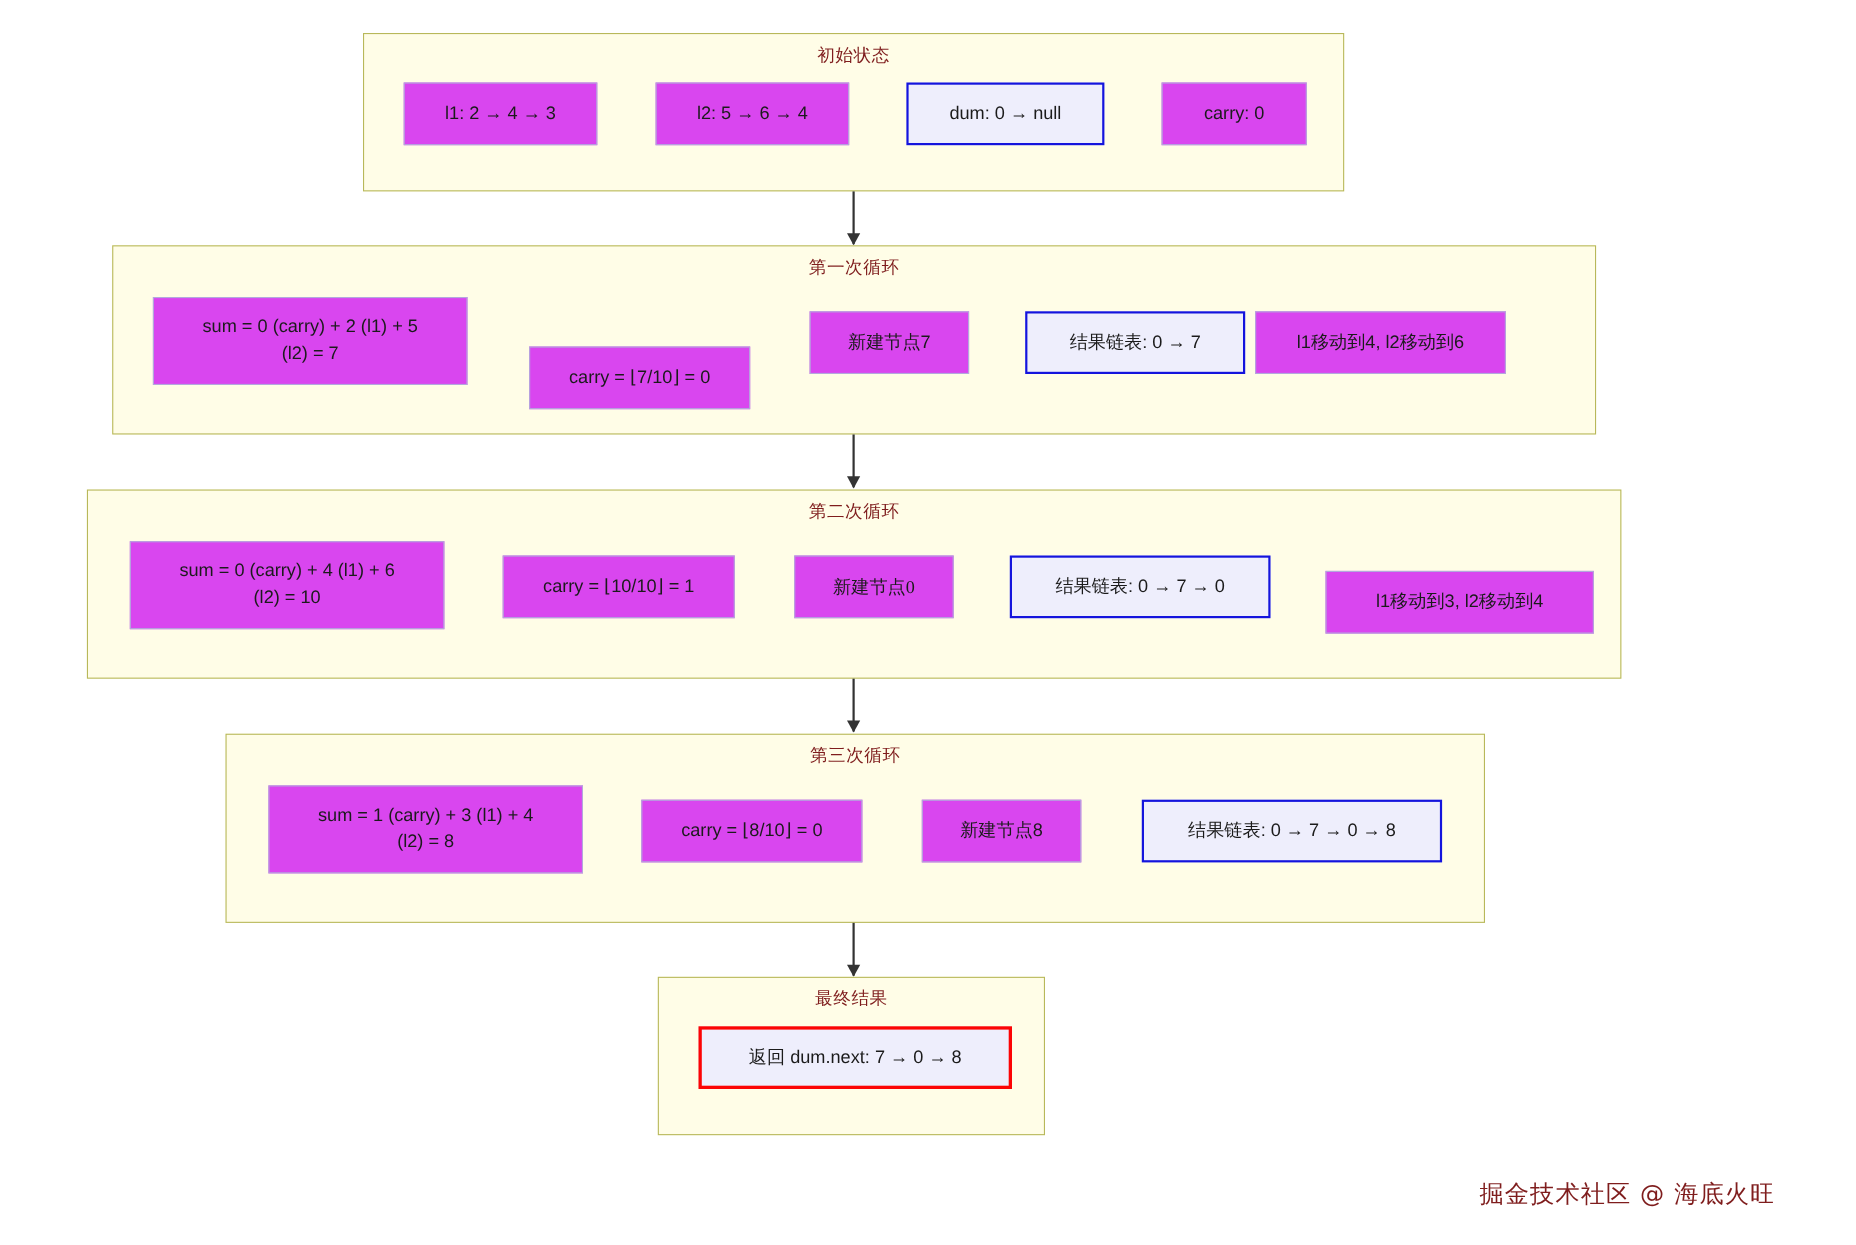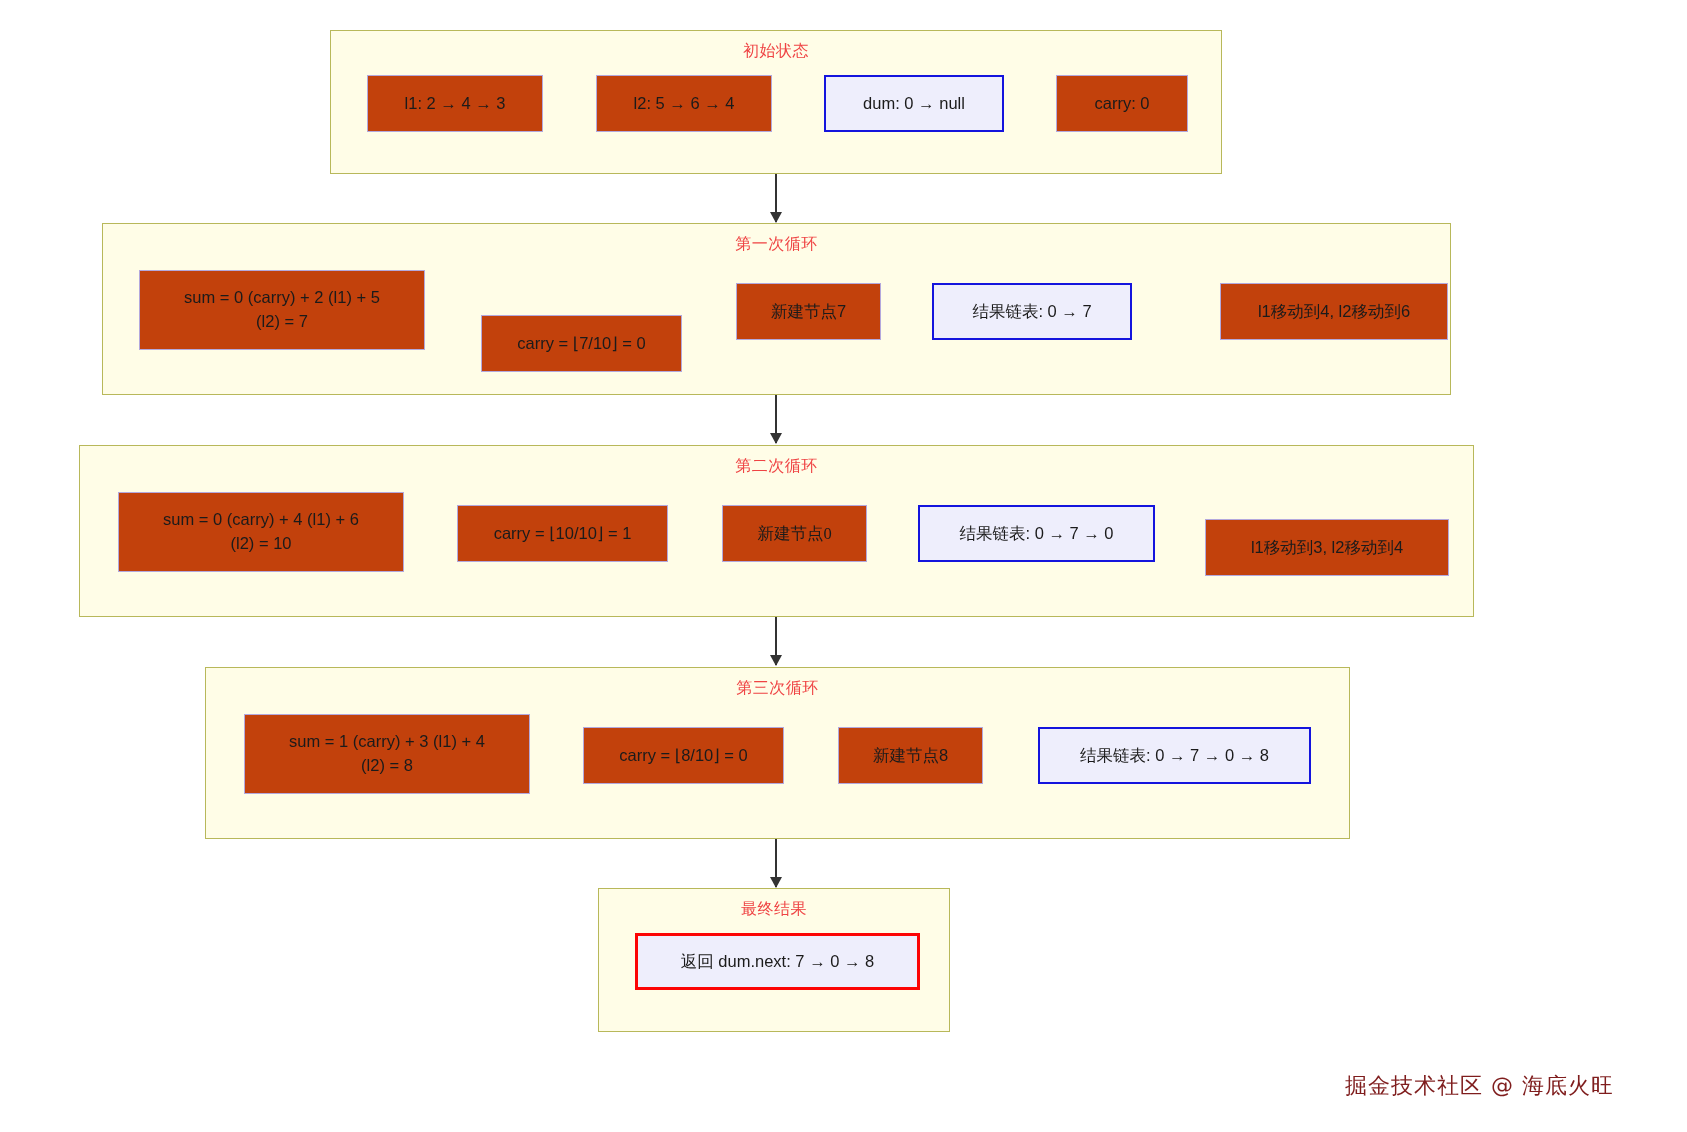--- a/index.html
+++ b/index.html
@@ -29,30 +29,30 @@
     border: 1.5px solid #b8b85a;
     box-sizing: border-box;
   }
   .group-title {
     position: absolute;
     left: 0;
     right: 0;
     top: 10px;
     text-align: center;
     font-size: 16px;
-    color: #ef4444;
+    color: #7f1d1d;
     letter-spacing: 0.5px;
     line-height: 20px;
   }
 
   
   .node {
     position: absolute;
     box-sizing: border-box;
-    background: #c2410c;
+    background: #d946ef;
     border: 1.4px solid #b3a8dd;
     display: flex;
     align-items: center;
     justify-content: center;
     text-align: center;
     font-size: 16.5px;
     color: #1b1b1b;
     line-height: 1.45;
     padding: 4px 10px;
     white-space: pre-line;
@@ -118,21 +118,21 @@
 
     <div class="node" style="left:36px; top:46px; width:286px; height:80px;">sum = 0 (carry) + 2 (l1) + 5
 (l2) = 7</div>
 
     <div class="node" style="left:378px; top:59px; width:201px; height:57px;margin-top:32px;">carry = ⌊7/10⌋ = 0</div>
 
     <div class="node" style="left:633px; top:59px; width:145px; height:57px;">新建节点7</div>
 
     <div class="node highlight-blue" style="left:829px; top:59px; width:200px; height:57px;">结果链表: 0 → 7</div>
 
-    <div class="node" style="left:1117px; top:59px; width:228px; height:57px;text-align:right;">l1移动到4, l2移动到6</div>
+    <div class="node" style="left:1038px; top:59px; width:228px; height:57px;text-align:right;">l1移动到4, l2移动到6</div>
   </div>
 
   <div class="connector" style="left:775px; top:395px; height:48px;"></div>
 
   <div class="group" style="left:79px; top:445px; width:1395px; height:172px;">
     <div class="group-title">第二次循环</div>
 
     <div class="node" style="left:38px; top:46px; width:286px; height:80px;">sum = 0 (carry) + 4 (l1) + 6
 (l2) = 10</div>
 

